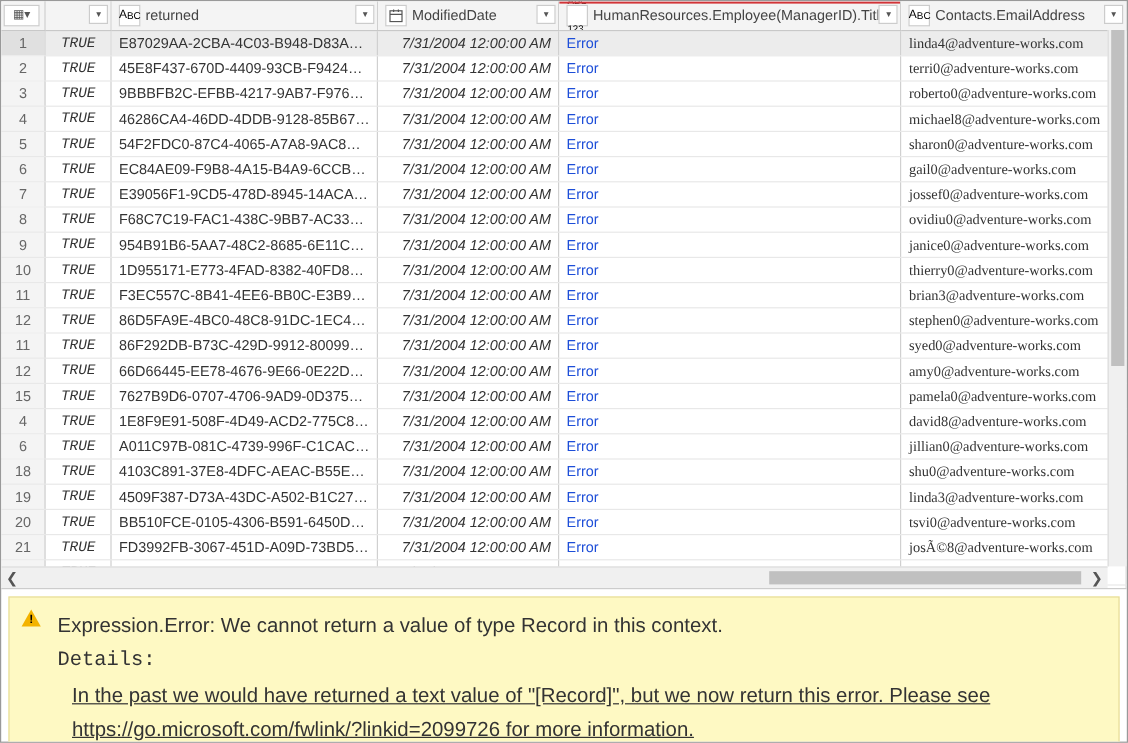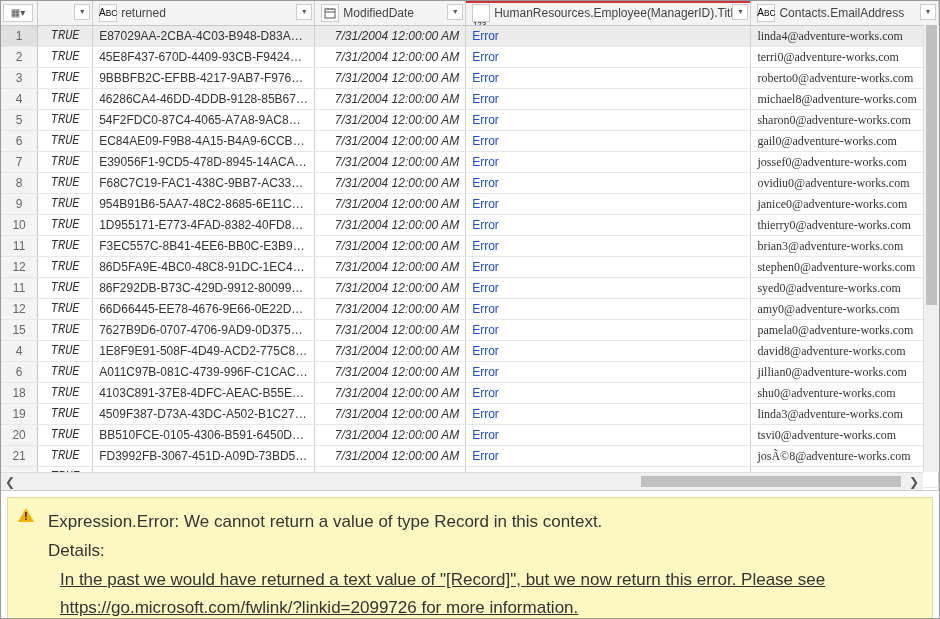--- a/index.html
+++ b/index.html
@@ -127,21 +127,21 @@
     width:0; height:0;
     border-left: 8px solid transparent;
     border-right: 8px solid transparent;
     border-bottom: 14px solid #f3b300;
     position: relative;
   }
   .warn-tri::after {
     content: "!"; position:absolute; left:-2px; top:1px; width:4px;
     color:#000; font-weight:bold; font-size:10px; text-align:center;
   }
-  .err-details { margin-top: 2px; }
+  .err-details { margin-top: 2px; font-family: Liberation Mono, monospace; }
   .err-body { margin-top: 2px; padding-left: 12px; text-decoration: underline; }
 </style>
 </head>
 <body>
 
 <div class="grid-container">
   <div class="grid-scroll">
     <table>
       <colgroup>
         <col class="rownum-col">

